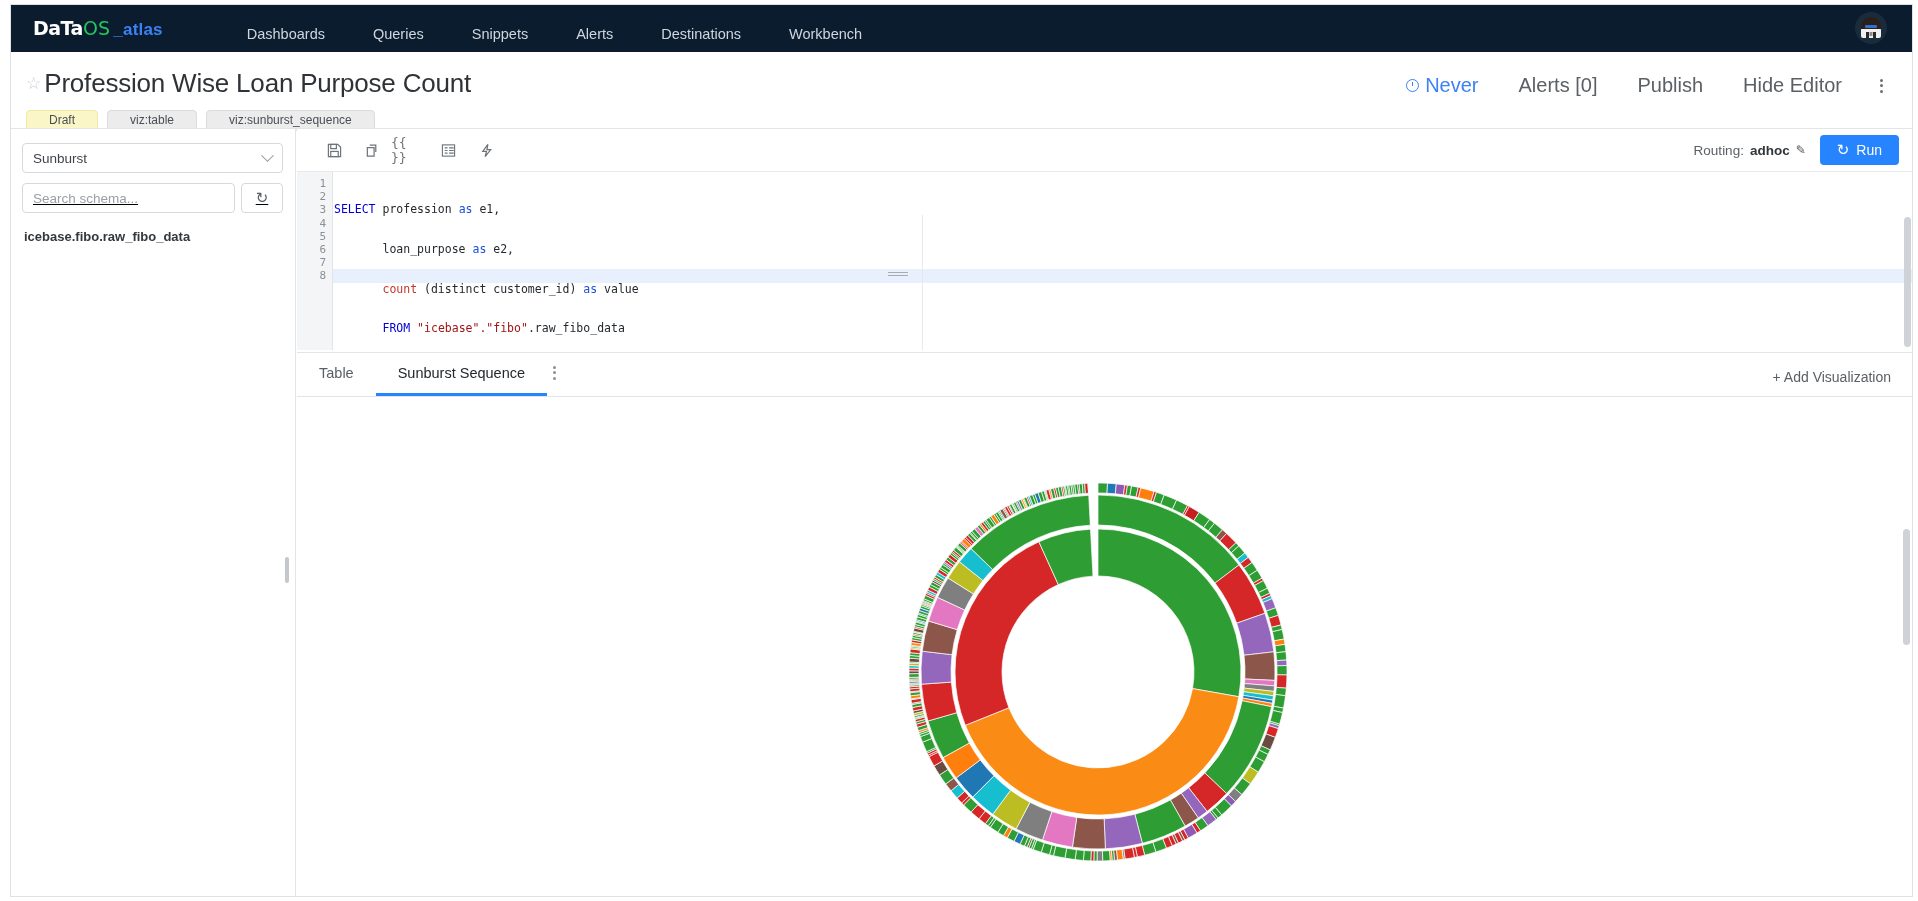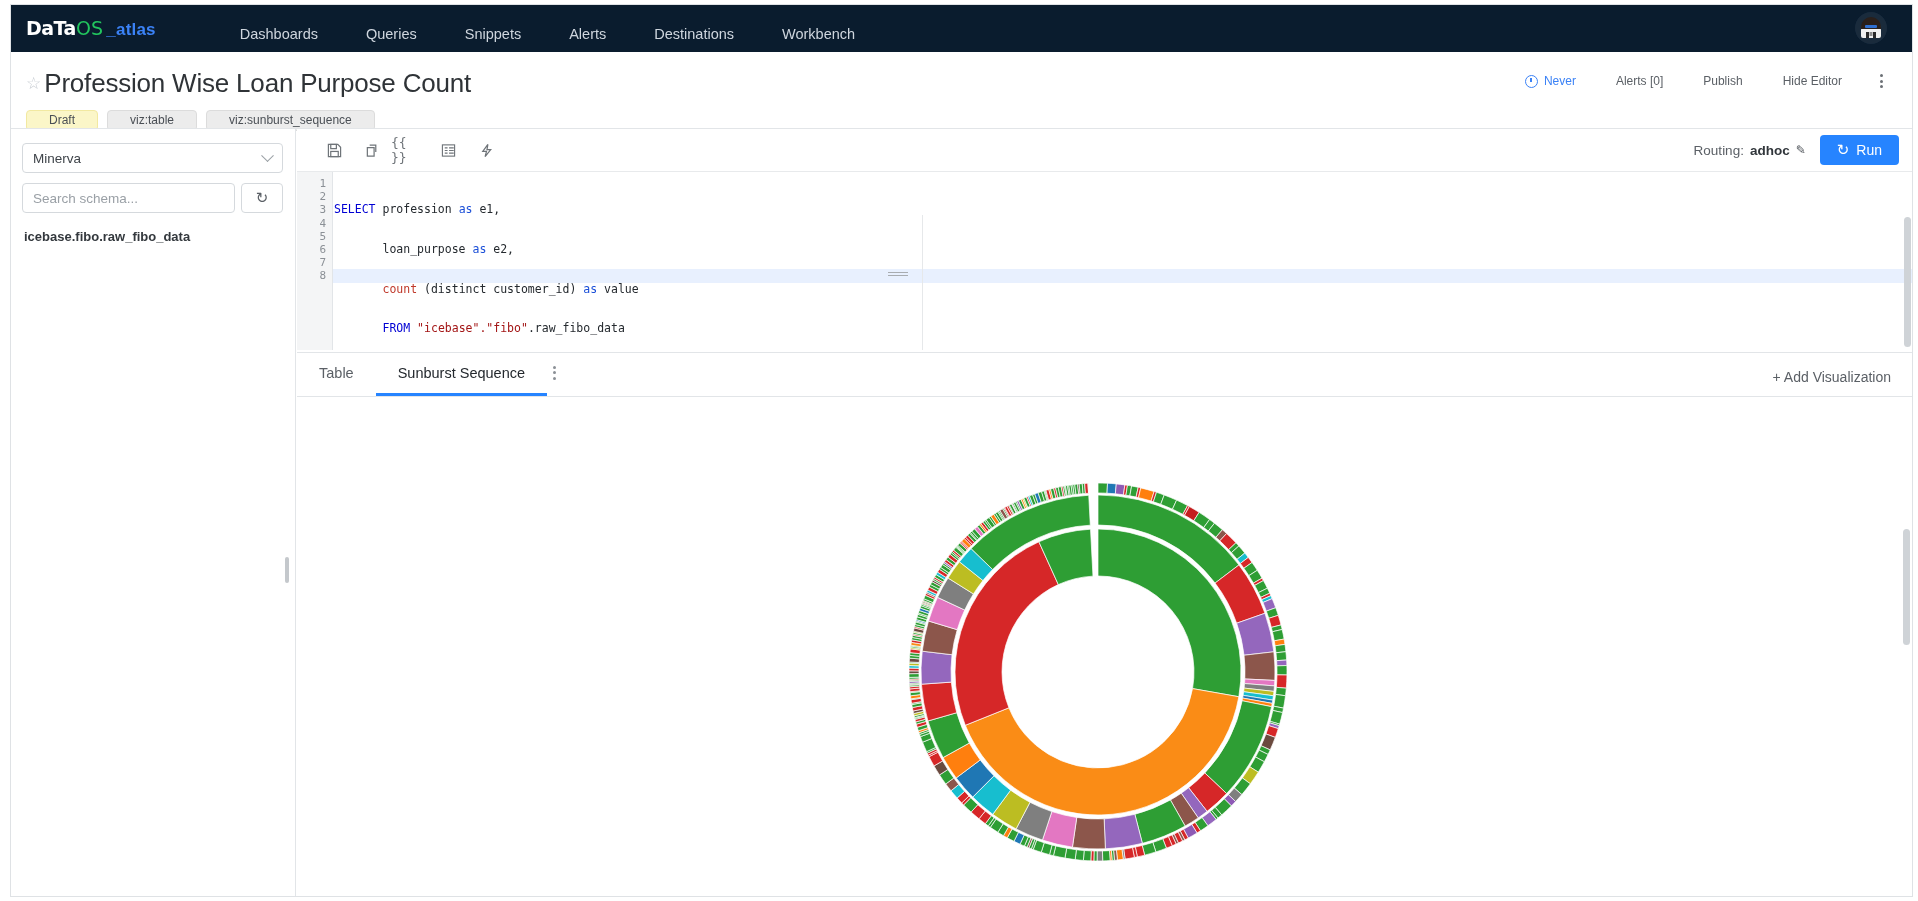--- a/index.html
+++ b/index.html
@@ -9,21 +9,21 @@
     font-family: "Liberation Sans", sans-serif;
     overflow: hidden;
   }
   .app { position: relative; width: 1918px; height: 901px; background:#fff; }
 
   
   .topnav {
     position:absolute; left:10px; top:4px; width:1903px; height:48px;
     background:#0a1c2e; display:flex; align-items:center;
   }
-  .brand { margin-left:16px; display:flex; align-items:baseline; font-size:19px; letter-spacing:.2px;}
+  .brand { margin-left:23px; display:flex; align-items:baseline; font-size:19px; letter-spacing:.2px;}
   .brand .b1 { color:#ffffff; font-weight:bold; font-family:"DejaVu Sans", sans-serif; letter-spacing:-0.5px;}
   .brand .b2 { color:#22c55e; font-weight:400; font-family:"DejaVu Sans", sans-serif;}
   .brand .b3 { color:#3b82f6; font-weight:700; font-size:17px; margin-left:3px;}
   .navitems { display:flex; align-items:center; margin-left:60px;margin-top:12px; }
   .navitem { color:#cfd6de; font-size:14.5px; padding:0 24px; cursor:pointer; white-space:nowrap;}
   .avatar {
     position:absolute; right:26px; top:8px; width:32px; height:32px; border-radius:50%;
     overflow:hidden; background:#14293f; cursor:pointer;
   }
 
@@ -32,37 +32,37 @@
   .title-line { position:absolute; left:16px; top:16px; display:flex; align-items:center; }
   .star { color:#c8cdd3; font-size:17px; margin-right:3px; cursor:pointer; line-height:1;}
   .page-title { font-size:26px; color:#2f3337; font-weight:400; letter-spacing:-0.2px;}
   .badges { position:absolute; left:16px; top:58px; display:flex; align-items:center; gap:9px; }
   .badge {
     font-size:12px; color:#4a4f55; background:#ececec; border:1px solid #dcdcdc;
     border-radius:4px; padding:3px 22px; line-height:1.1; cursor:pointer;
   }
   .badge.draft { background:#fbf6c8; border-color:#f2e9a1; color:#4a4f55; }
   .title-actions { position:absolute; right:16px; top:22px; display:flex; align-items:center; gap:0; }
-  .ta { font-size:12px; color:#5b6066; padding:0 20px; cursor:pointer; white-space:nowrap;}
+  .ta { font-size:20px; color:#5b6066; padding:0 20px; cursor:pointer; white-space:nowrap;}
   .ta.never { color:#3b82f6; display:flex; align-items:center; gap:6px; }
   .clock { width:13px; height:13px; border:1.6px solid #3b82f6; border-radius:50%; position:relative; display:inline-block;}
   .clock:after{content:""; position:absolute; left:4.4px; top:2px; width:1.4px; height:4.4px; background:#3b82f6;}
   .kebab { display:flex; flex-direction:column; gap:2.5px; padding:0 14px 0 18px; cursor:pointer;}
   .kebab i { width:3px; height:3px; border-radius:50%; background:#6b7075; display:block;}
 
   
   .divider-h { position:absolute; left:10px; top:128px; width:1903px; height:1px; background:#e2e5e8; }
   .sidebar { position:absolute; left:10px; top:129px; width:286px; height:768px; background:#fff; border-right:1px solid #e2e5e8;}
   .sb-select {
     margin:14px 12px 0 12px; height:30px; border:1px solid #d5d9dd; border-radius:4px;
     display:flex; align-items:center; justify-content:space-between; padding:0 10px;
     font-size:13.5px; color:#3f444a; cursor:pointer; background:#fff;
   }
   .chev { width:9px; height:9px; border-right:1.6px solid #9aa0a6; border-bottom:1.6px solid #9aa0a6; transform:rotate(45deg) translate(-2px,-2px); }
-  .sb-searchrow { margin:10px 12px 16px 12px; display:flex; gap:6px; }
+  .sb-searchrow { margin:10px 12px 16px 12px; display:flex; gap:6px;text-decoration:underline; }
   .sb-search {
     flex:1; height:30px; border:1px solid #d5d9dd; border-radius:4px; padding:0 10px;
     font-size:13.5px; color:#3f444a; font-family:"Liberation Sans", sans-serif; outline:none; background:#fff;
   }
   .sb-search::placeholder { color:#9aa0a6; }
   .sb-refresh {
     width:42px; height:30px; border:1px solid #d5d9dd; border-radius:4px; background:#fff;
     display:flex; align-items:center; justify-content:center; cursor:pointer; color:#5b6066; font-size:15px;
   }
   .sb-item { margin:12px 14px 0 14px; font-size:13px; font-weight:bold; color:#33383d; cursor:pointer; }
@@ -174,21 +174,21 @@
           <i></i>
           <i></i>
           <i></i>
         </div>
     </div>
   </div>
   <div class="divider-h"></div>
 
   <div class="sidebar">
     <div class="sb-select">
-      <span>Minerva</span>
+      <span>Sunburst</span>
       <span class="chev"></span>
     </div>
     <div class="sb-searchrow">
       <input class="sb-search" type="text" placeholder="Search schema..." style="">
       <div class="sb-refresh">↻</div>
     </div>
     <div class="sb-item">icebase.fibo.raw_fibo_data</div>
   </div>
   <div class="sb-handle"></div>
 

